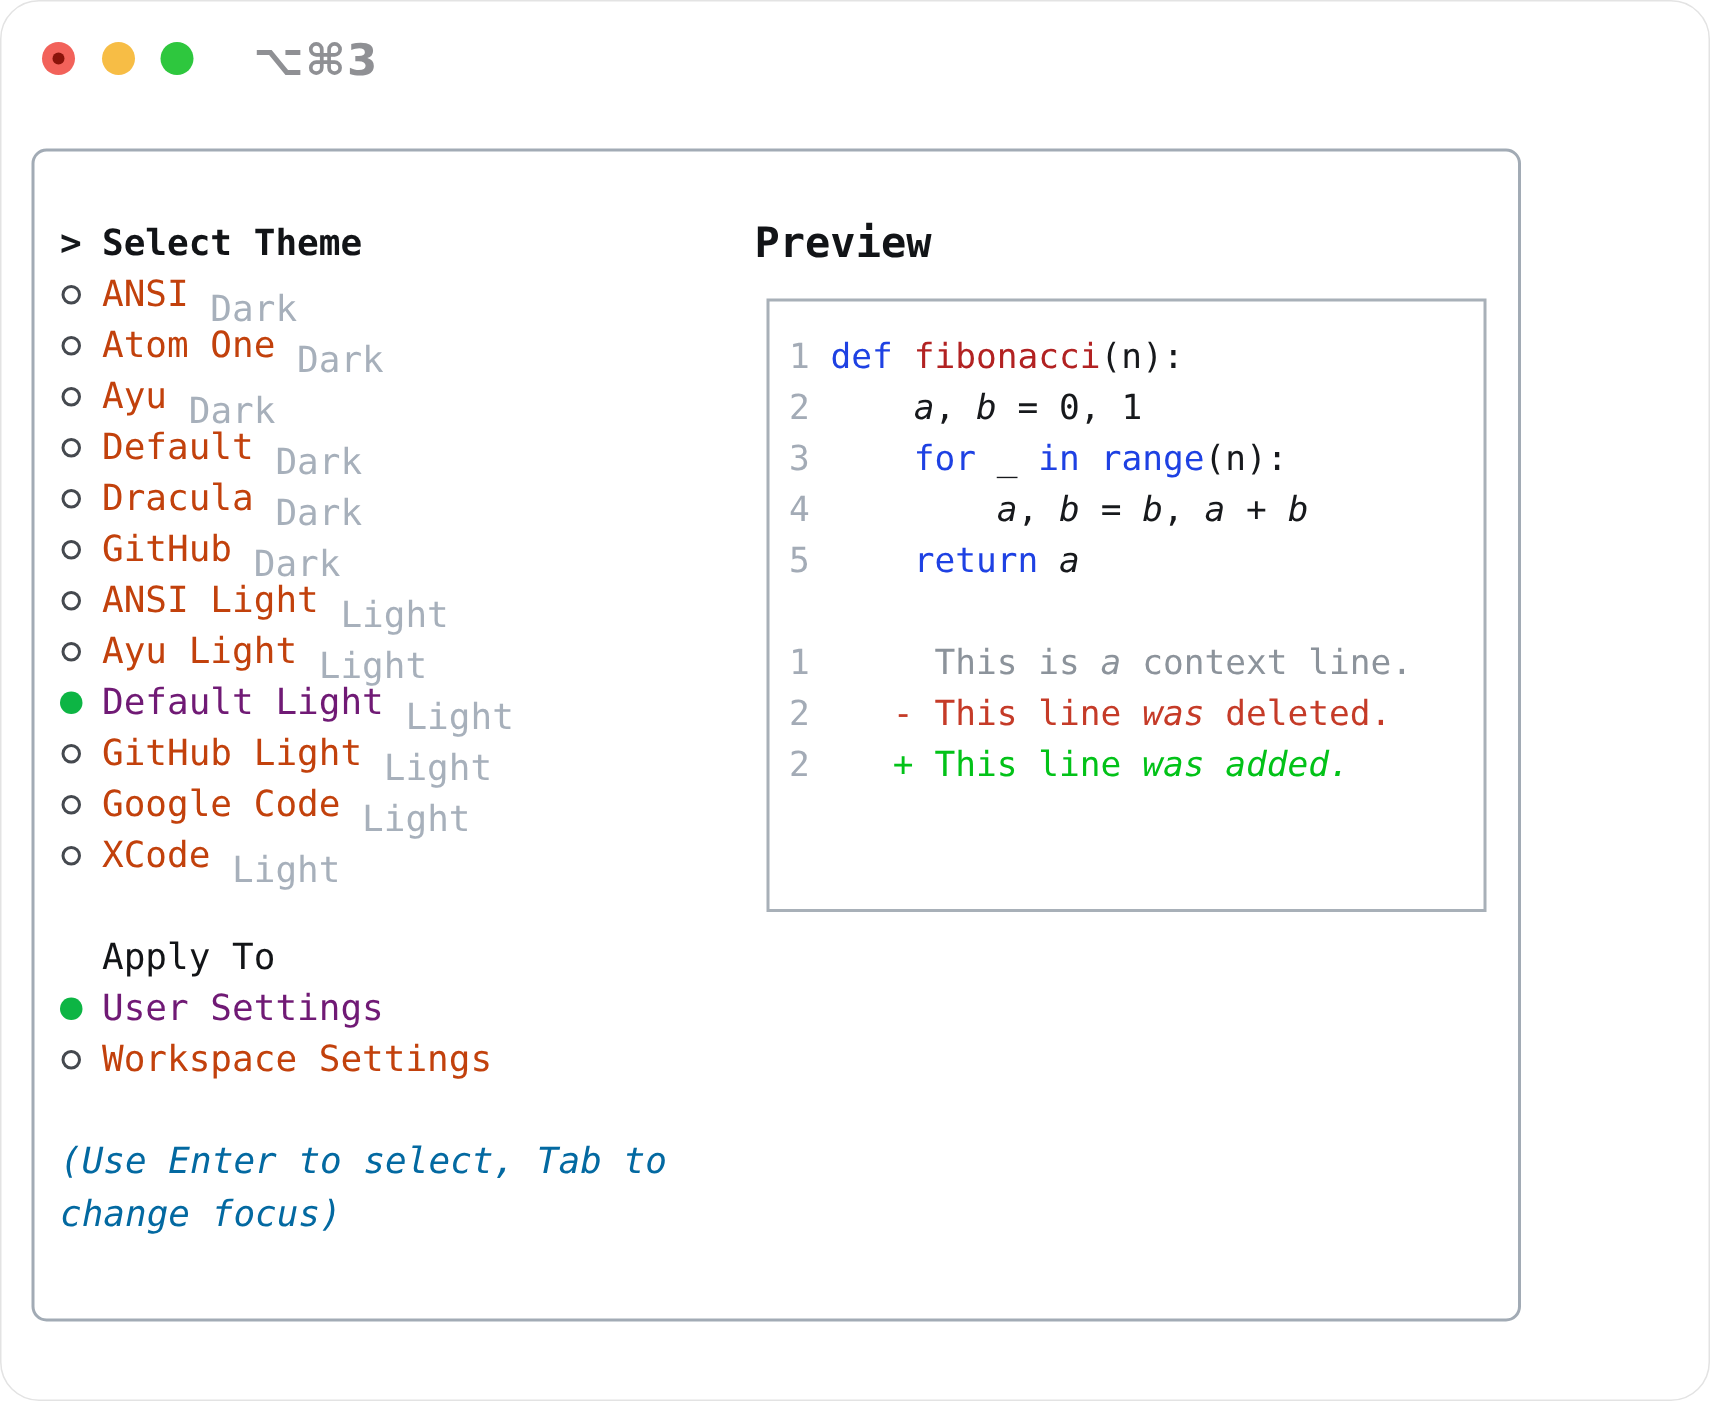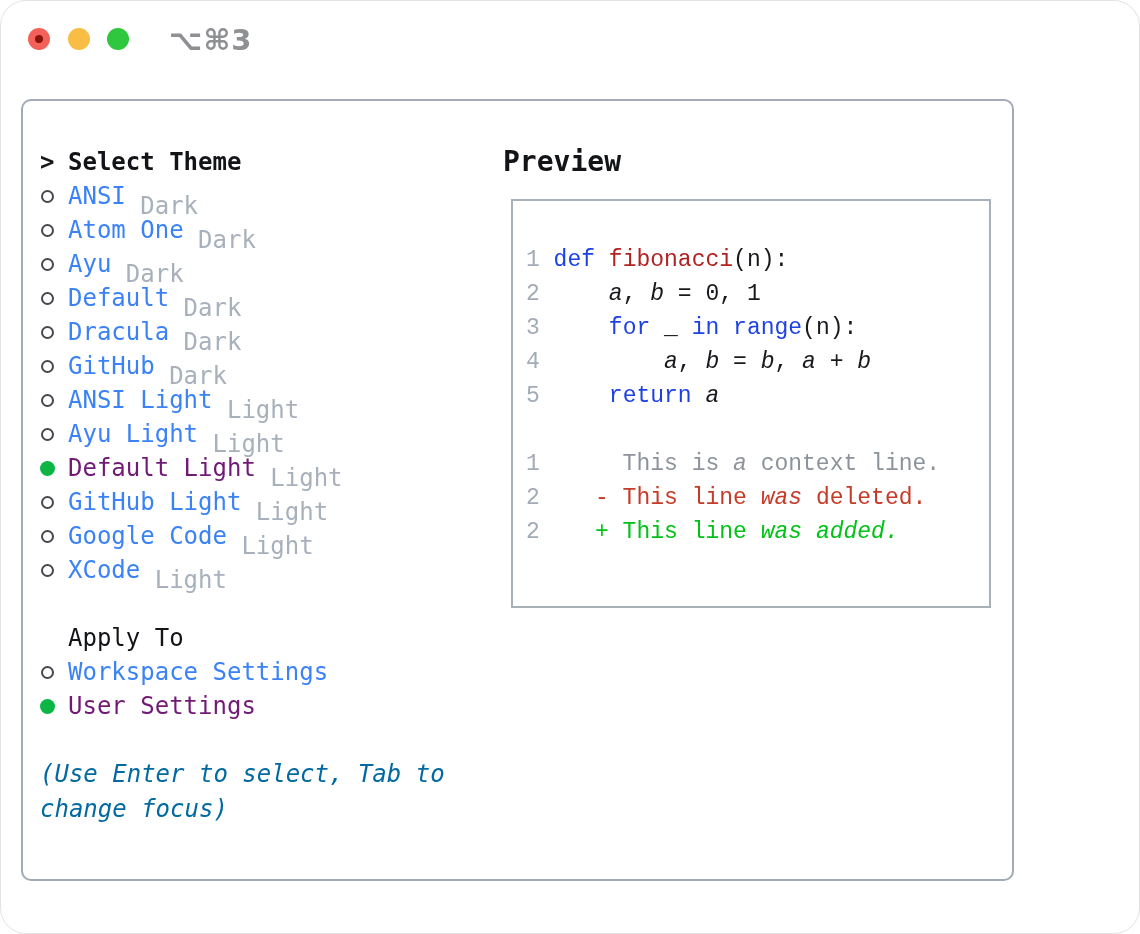--- a/index.html
+++ b/index.html
@@ -33,35 +33,35 @@
 
   
   .leftcol { position:absolute; left:17px; top:44px; width:440px; }
   .row { height:34px; line-height:34px; white-space:pre; font-size:24px; display:flex; align-items:center; }
   .row.blank { }
   .marker { display:inline-flex; width:28px; justify-content:flex-start; align-items:center; flex:0 0 28px; }
   .chev { font-weight:bold; color:#15181b; font-size:24px; line-height:34px; }
   .circle { display:inline-block; width:13px; height:13px; border-radius:50%;
             border:2px solid #45494f; background:transparent; margin-left:1px; }
   .circle.sel { border:none; width:15px; height:15px; background:#0db544; margin-left:0; }
-  .lbl  { color:#3b82f6; }
+  .lbl  { color:#c2410c; }
   .lbl.green { color:#701a75; }
   .variant { color:#a7b0bb;margin-top:20px; }
   .hdr { color:#121417; font-weight:bold; }
   .subhdr { color:#121417; }
   .help { height:35px; line-height:35px; font-size:24px; color:#0369a1; white-space:pre;font-style:italic; }
 
   
   .preview-title { position:absolute; left:480px; top:44px; height:34px; line-height:34px;
                    font-size:28px; font-weight:bold; color:#121417; }
   .preview-box {
     position:absolute; left:488px; top:98px; width:480px; height:409px;
     border:2px solid #a8b0b8; background:#ffffff; overflow:hidden;
   }
-  .code { padding:42px 0 0 13px;font-family:Liberation Mono, monospace; }
+  .code { padding:20px 0 0 13px; }
   .pline { height:34px; line-height:34px; font-size:23px; white-space:pre; color:#17191c; }
   .ln   { color:#a3abb6; }
   .kw   { color:#1e41e3; }
   .fn   { color:#b22222; }
   .plain{ color:#17191c; }
   .var  { color:#17191c; font-style:italic; }
   .ctx  { color:#8c939b; }
   .ctxi { color:#8c939b; font-style:italic; }
   .del  { color:#c53b28; }
   .deli { color:#c53b28; font-style:italic; }
@@ -104,22 +104,22 @@
         </div>
 
       <div class="row blank"></div>
 
       <div class="row">
         <span class="marker"></span>
         <span class="subhdr">Apply To</span>
       </div>
 
       <div>
+          <div class="row"><span class="marker"><span class="circle sel"></span></span><span class="lbl green">User Settings</span></div>
           <div class="row"><span class="marker"><span class="circle"></span></span><span class="lbl">Workspace Settings</span></div>
-          <div class="row"><span class="marker"><span class="circle sel"></span></span><span class="lbl green">User Settings</span></div>
         </div>
 
       <div class="row blank"></div>
 
       <div class="help">(Use Enter to select, Tab to</div>
       <div class="help">change focus)</div>
     </div>
 
     <div class="preview-title">Preview</div>
 

